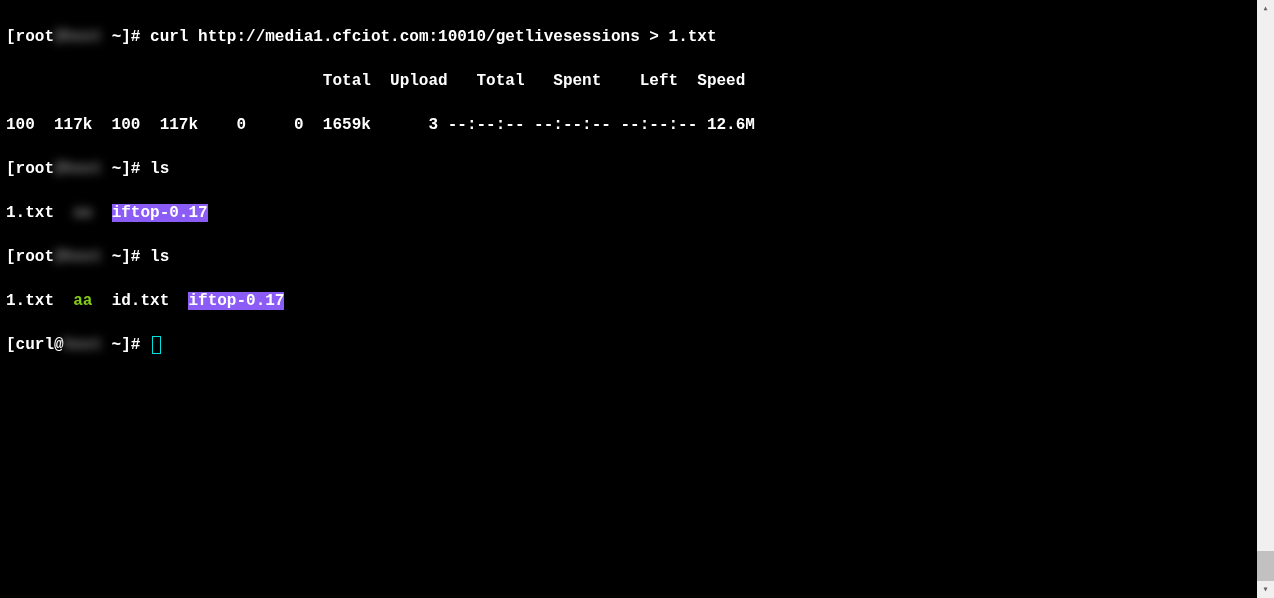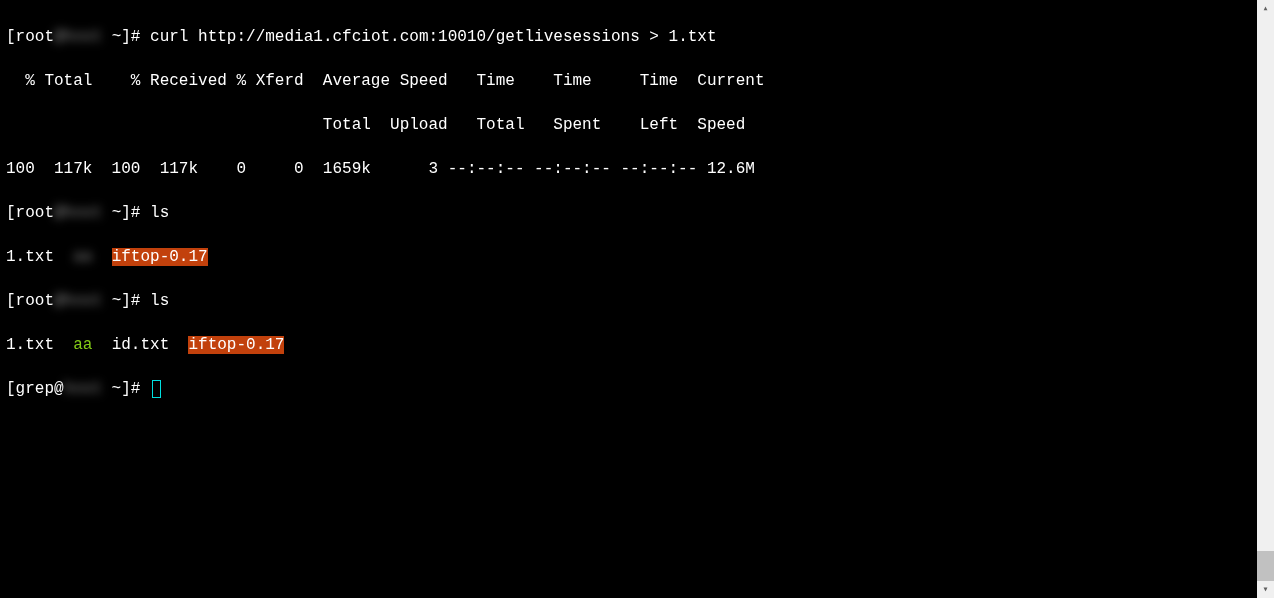--- a/index.html
+++ b/index.html
@@ -12,24 +12,25 @@
       width: 1274px;
       height: 598px;
       display: flex;
       overflow: hidden;
     }
     .terminal {
       flex: 1;
       padding: 4px 6px;
       white-space: pre;
       position: relative;
+      font-weight: bold;
     }
     .line { display: block; }
     .cyan { color: #84cc16; }
-    .green-bg { background: #c2410c; color: #fff; }
+    .green-bg { background: #8b5cf6; color: #fff; }
     .blur {
       filter: blur(5px);
       display: inline-block;
       color: #888;
       vertical-align: top;
     }
     .cursor {
       display: inline-block;
       width: 9px;
       height: 18px;
@@ -60,28 +61,27 @@
       bottom: 0;
       height: 30px;
       background: #c1c1c1;
     }
   </style>
 </head>
 <body>
 
 <div class="terminal">
 <span class="line"><span>[root</span><span class="blur">@host</span><span> ~]# </span><span>curl http://media1.cfciot.com:10010/getlivesessions &gt; 1.txt</span></span>
-<span class="line">  % Total    % Received % Xferd  Average Speed   Time    Time     Time  Current</span>
 <span class="line">                                 Total  Upload   Total   Spent    Left  Speed</span>
 <span class="line">100  117k  100  117k    0     0  1659k      3 --:--:-- --:--:-- --:--:-- 12.6M</span>
 <span class="line"><span>[root</span><span class="blur">@host</span><span> ~]# </span><span>ls</span></span>
 <span class="line"><span>1.txt  </span><span class="cyan blur">aa</span><span>  </span><span class="green-bg">iftop-0.17</span></span>
 <span class="line"><span>[root</span><span class="blur">@host</span><span> ~]# </span><span>ls</span></span>
 <span class="line"><span>1.txt  </span><span class="cyan">aa</span><span>  id.txt  </span><span class="green-bg">iftop-0.17</span></span>
-<span class="line"><span>[grep@</span><span class="blur">host</span><span> ~]# </span><span class="cursor"></span></span>
+<span class="line"><span>[curl@</span><span class="blur">host</span><span> ~]# </span><span class="cursor"></span></span>
 </div>
 
 <div class="scrollbar">
   <div class="scroll-btn">▴</div>
   <div class="scroll-track">
     <div class="scroll-thumb"></div>
   </div>
   <div class="scroll-btn">▾</div>
 </div>
 

